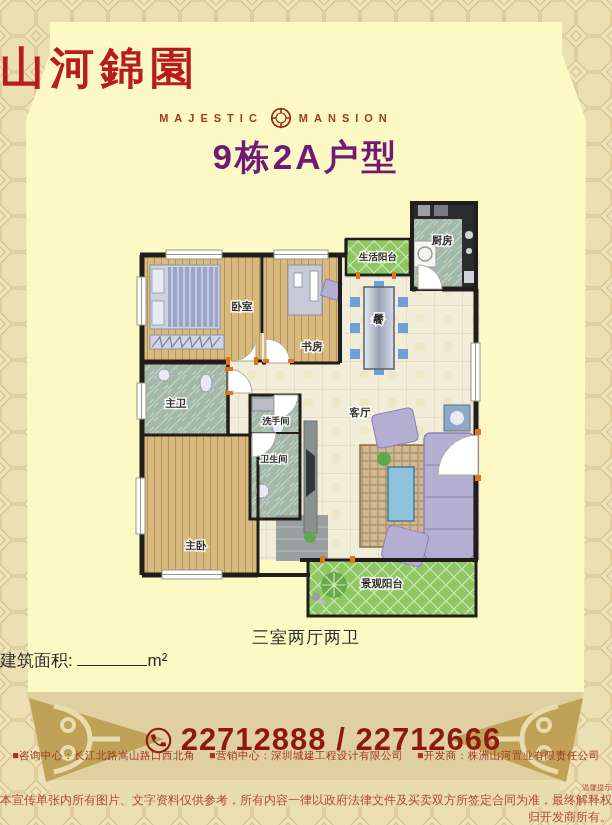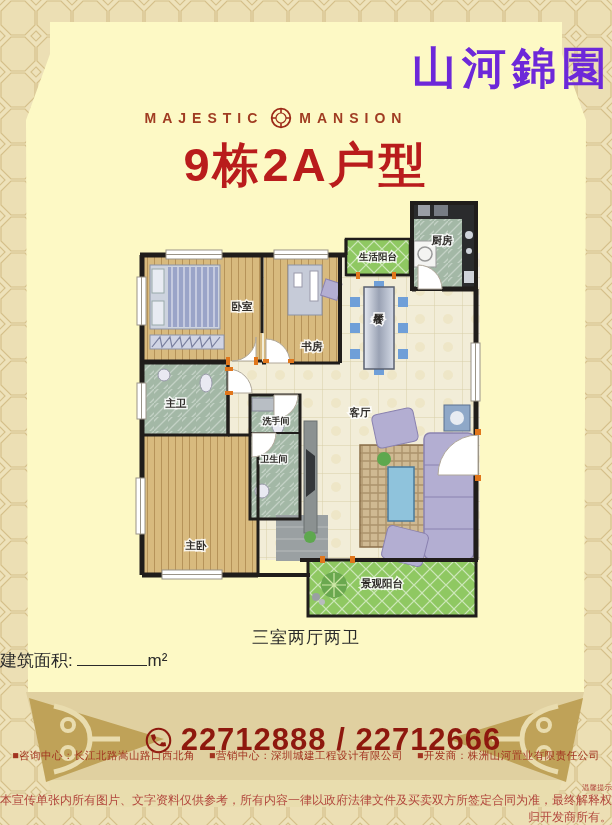--- a/index.html
+++ b/index.html
@@ -14,29 +14,29 @@
          filter:drop-shadow(0 1px 2px rgba(120,90,40,.45));}
   .band{position:absolute;left:0;top:0;width:612px;height:825px;z-index:2;
         background:#e0d0a0;
         clip-path:polygon(26px 692px,584px 692px,562px 780px,48px 780px);}
   .strip{position:absolute;left:0;top:0;width:612px;height:825px;z-index:2;
         background:#e9ddae;
         clip-path:polygon(48px 780px,562px 780px,555px 807px,55px 807px);}
   .ornament{position:absolute;z-index:3;}
   .ornament.right{transform:scaleX(-1);}
   
-  .brand{position:absolute;top:46px;left:0;width:612px;text-align:right;z-index:4;
+  .brand{position:absolute;top:46px;left:0;width:612px;text-align:left;z-index:4;
          font-family:"DejaVu Serif",serif;font-weight:bold;font-size:44px;line-height:1;
-         color:#6d28d9;letter-spacing:6px;}
+         color:#b91c1c;letter-spacing:6px;}
   .english{position:absolute;top:107px;left:0;width:552px;z-index:4;
            display:flex;justify-content:center;align-items:center;gap:7px;
-           color:#a03c22;font-size:14px;font-weight:bold;letter-spacing:6px;}
+           color:#a03c22;font-size:11px;font-weight:bold;letter-spacing:6px;}
   .english span{white-space:nowrap;}
   .title{position:absolute;top:134px;left:0;width:612px;text-align:center;z-index:4;
-         font-size:47px;font-weight:bold;color:#b91c1c;letter-spacing:3px;}
+         font-size:35px;font-weight:bold;color:#701a75;letter-spacing:3px;}
   
   #plan{position:absolute;left:126px;top:193px;z-index:4;}
   #plan text{font-family:"Liberation Sans",sans-serif;font-weight:bold;fill:#2e2b28;
              paint-order:stroke;stroke:rgba(255,255,255,.85);stroke-width:3px;}
   
   .spec1{position:absolute;top:626px;left:0;width:612px;text-align:center;z-index:4;
          font-size:17px;color:#2a2a2a;letter-spacing:1px;}
   .spec2{position:absolute;top:649px;left:0;width:612px;text-align:left;z-index:4;
          font-size:17px;color:#2a2a2a;}
   .blank{display:inline-block;width:70px;border-bottom:1.5px solid #2a2a2a;height:14px;}

